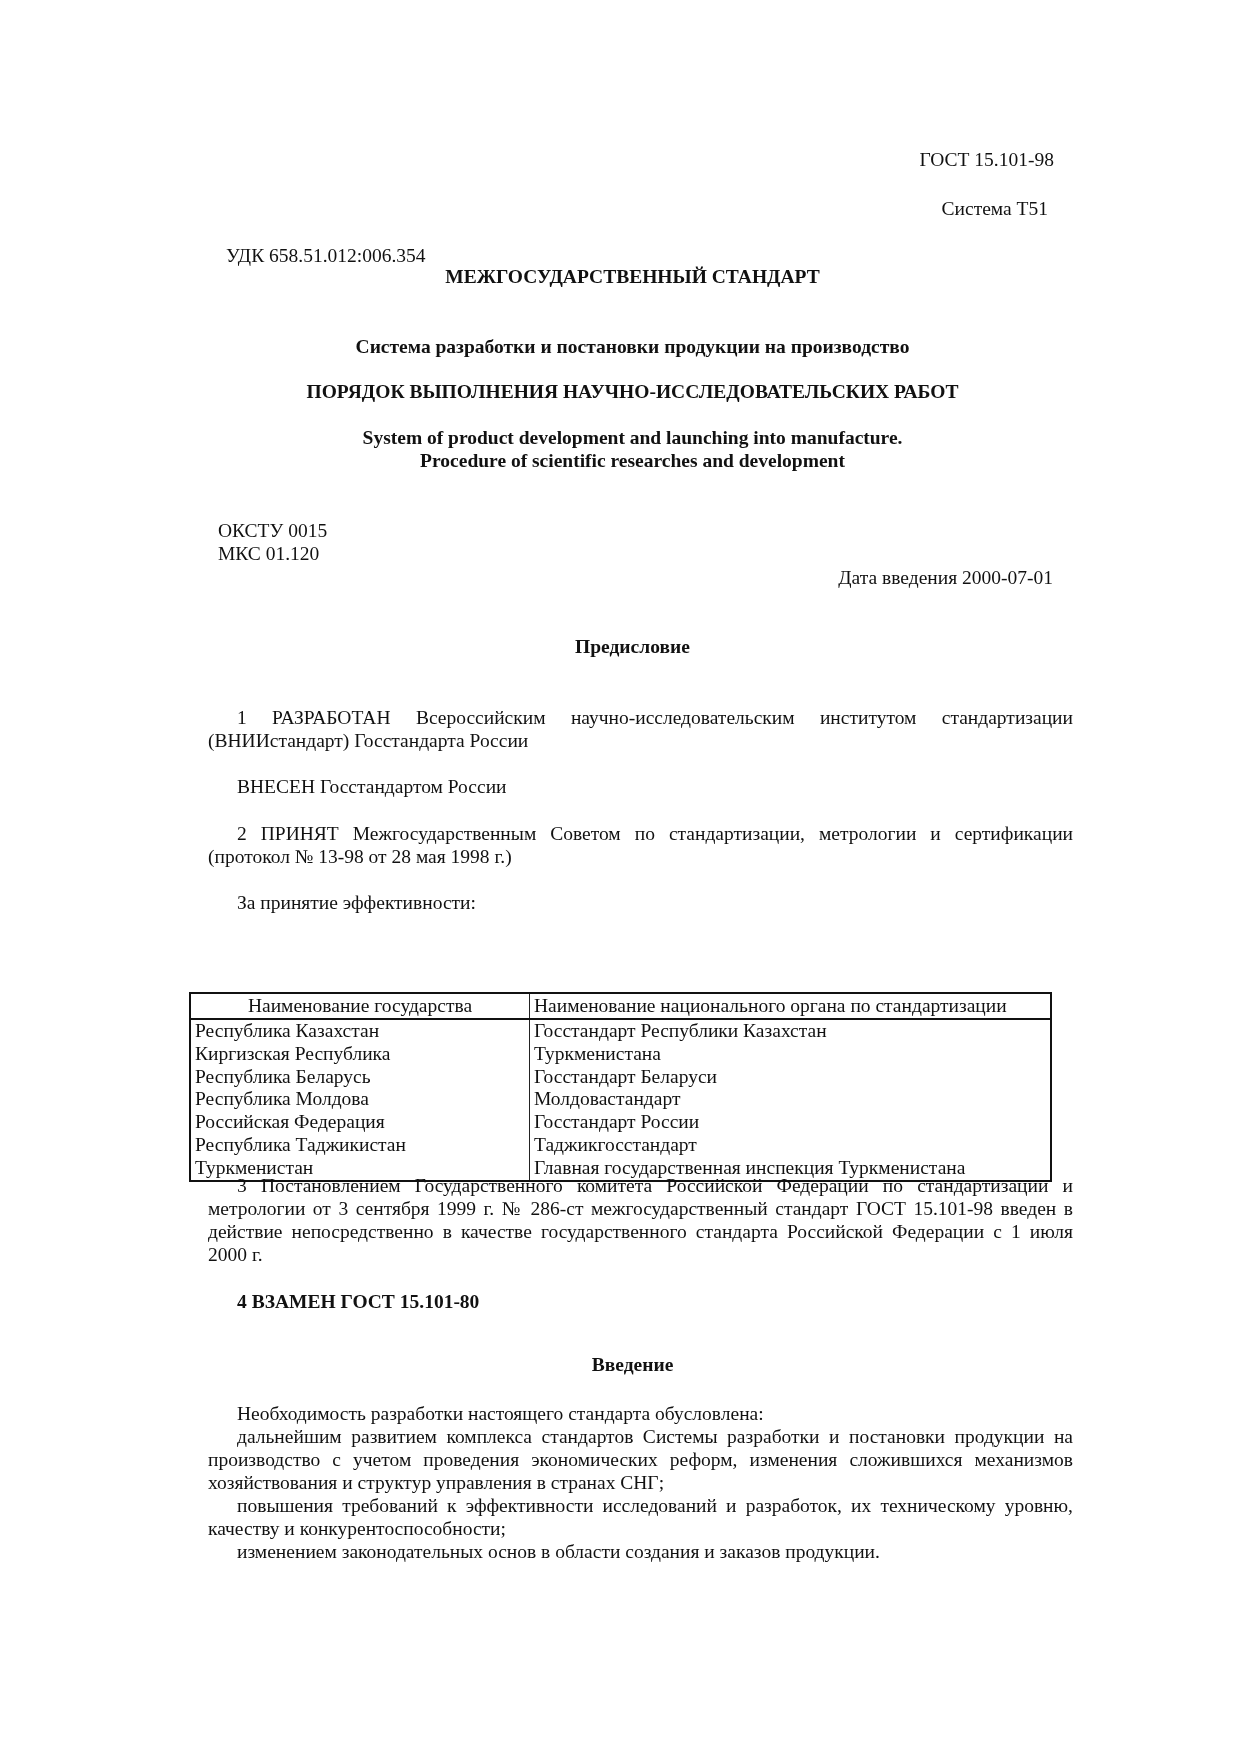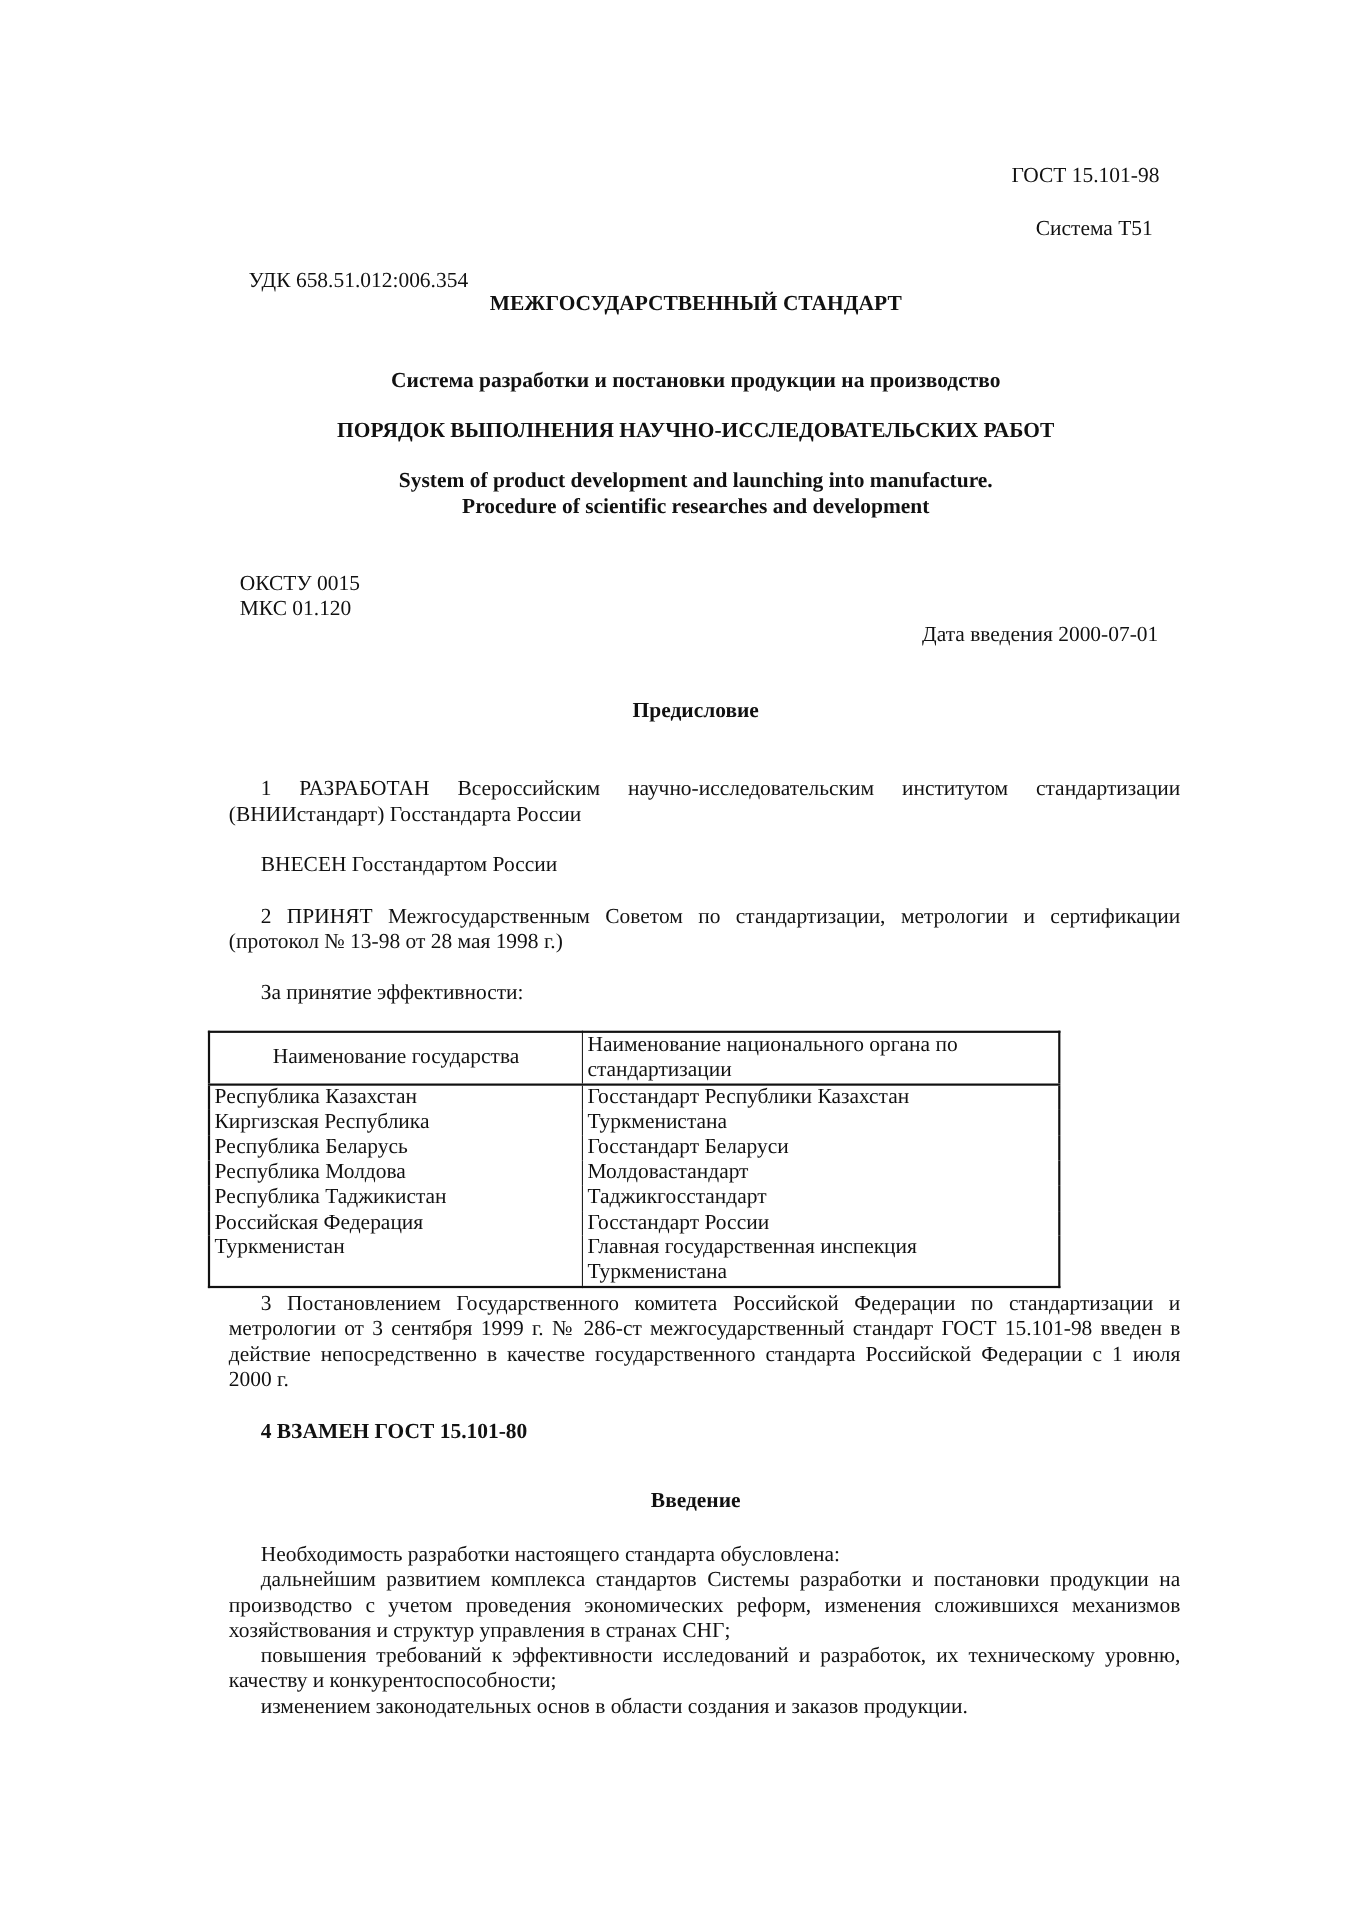--- a/index.html
+++ b/index.html
@@ -7,21 +7,21 @@
     width: 1240px; height: 1755px; position: relative; overflow: hidden;
     font-family: "Liberation Serif", "DejaVu Serif", serif;
     color: #111111; font-size: 19.5px; line-height: 23px;
   }
   .abs { position: absolute; white-space: nowrap; }
   .b { font-weight: bold; }
   .center { left: 0; width: 1240px; text-align: center; }
   .just { position: absolute; left: 172px; width: 865px; text-align: justify; text-align-last: left; margin-left: 36px; }
   .ind { text-indent: 29px; }
   table.votes {
-    position: absolute; left: 189px; top: 937px; width: 775px;
+    position: absolute; left: 189px; top: 992px; width: 863px;
     border-collapse: collapse; font-size: 19.5px; line-height: 22.8px;
     border: 2px solid #111;
   }
   table.votes th { font-weight: normal; border: 1px solid #222; border-bottom: 2px solid #111; padding: 0 4px; height: 24px; }
   table.votes th.c1 { text-align: center; width: 330px; }
   table.votes th.c2 { text-align: left; }
   table.votes td { padding: 0 4px; vertical-align: top; }
   table.votes td.c1 { border-right: 1px solid #222; }
 </style>
 </head>
@@ -68,26 +68,26 @@
       </tr>
       <tr>
         <td class="c1">Республика Беларусь</td>
         <td>Госстандарт Беларуси</td>
       </tr>
       <tr>
         <td class="c1">Республика Молдова</td>
         <td>Молдовастандарт</td>
       </tr>
       <tr>
+        <td class="c1">Российская Федерация</td>
+        <td>Госстандарт России</td>
+      </tr>
+      <tr>
         <td class="c1">Республика Таджикистан</td>
         <td>Таджикгосстандарт</td>
-      </tr>
-      <tr>
-        <td class="c1">Российская Федерация</td>
-        <td>Госстандарт России</td>
       </tr>
       <tr>
         <td class="c1">Туркменистан</td>
         <td>Главная государственная инспекция Туркменистана</td>
       </tr>
     </tbody>
   </table>
 
   <div class="just ind" style="top:1174px;">3 Постановлением Государственного комитета Российской Федерации по стандартизации и метрологии от 3 сентября 1999 г. № 286-ст межгосударственный стандарт ГОСТ 15.101-98 введен в действие непосредственно в качестве государственного стандарта Российской Федерации с 1 июля 2000 г.</div>
   <div class="just ind" style="top:1290px;font-weight:bold;">4 ВЗАМЕН ГОСТ 15.101-80</div>

